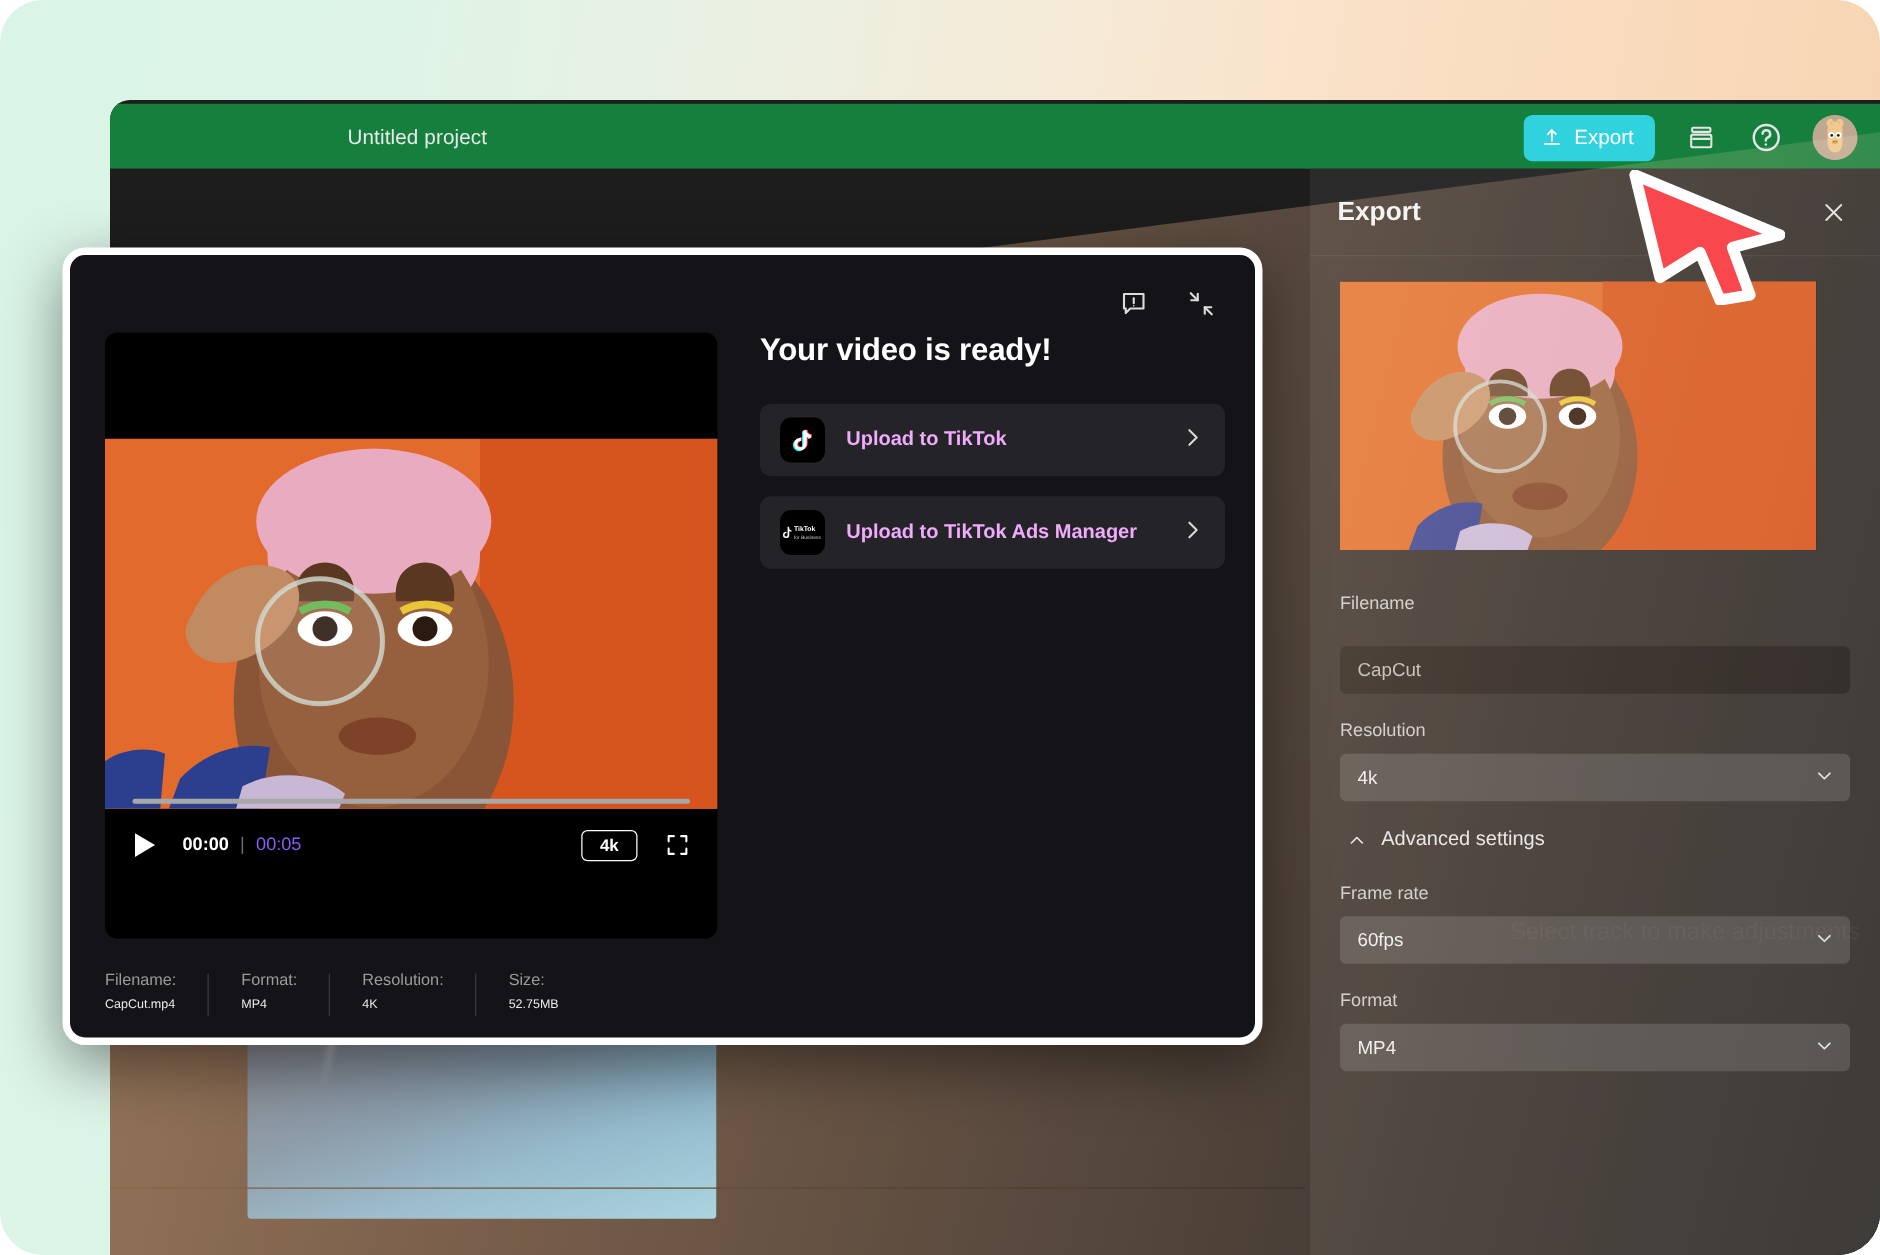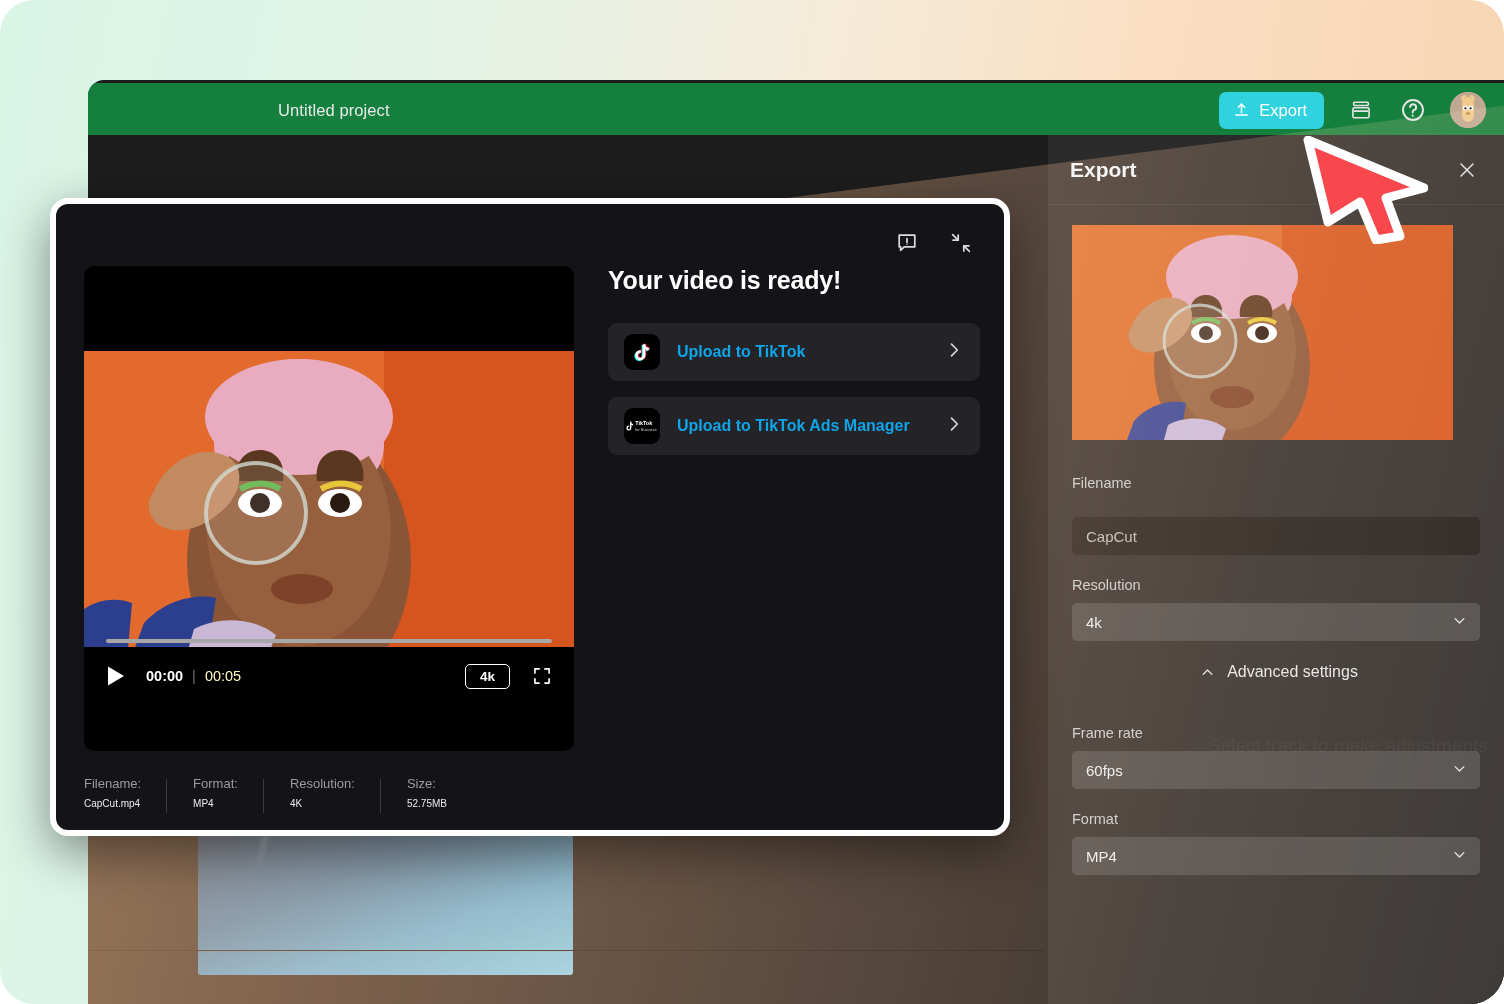--- a/index.html
+++ b/index.html
@@ -217,24 +217,23 @@
     position: absolute;
     right: 13px;
     color: #e0e0e0;
   }
   .adv-toggle {
     display: flex;
     align-items: center;
     gap: 12px;
     color: #e4e4e4;
     font-size: 16px;
-    margin: 4px 0 44px 6px;
+    margin: 4px 0 26px 6px;
     cursor: pointer;
     user-select: none;
-    justify-content: center;
   }
   .ghost-hint {
     position: absolute;
     left: 160px;
     top: 600px;
     font-size: 19px;
     color: rgba(255,255,255,0.045);
     white-space: nowrap;
     pointer-events: none;
   }
@@ -356,21 +355,21 @@
     font-weight: bold;
     color: #ffffff;
   }
   .time-sep {
     margin: 0 9px;
     font-size: 14.5px;
     color: #6f6f6f;
   }
   .time-total {
     font-size: 14.5px;
-    color: #fef9c3;
+    color: #8b5cf6;
   }
   .ctrl-right {
     margin-left: auto;
     display: flex;
     align-items: center;
     gap: 22px;
   }
   .quality-chip {
     border: 1.6px solid #ffffff;
     border-radius: 5px;
@@ -448,21 +447,21 @@
     align-items: center;
     justify-content: center;
     flex: 0 0 auto;
     position: relative;
     overflow: hidden;
   }
   .action-label {
     margin-left: 17px;
     font-size: 16px;
     font-weight: bold;
-    color: #0ea5e9;
+    color: #f0abfc;
   }
   .action-chev {
     margin-left: auto;
     color: #d8d8d8;
   }
 
   
   .cursor {
     position: absolute;
     left: 1300px;

